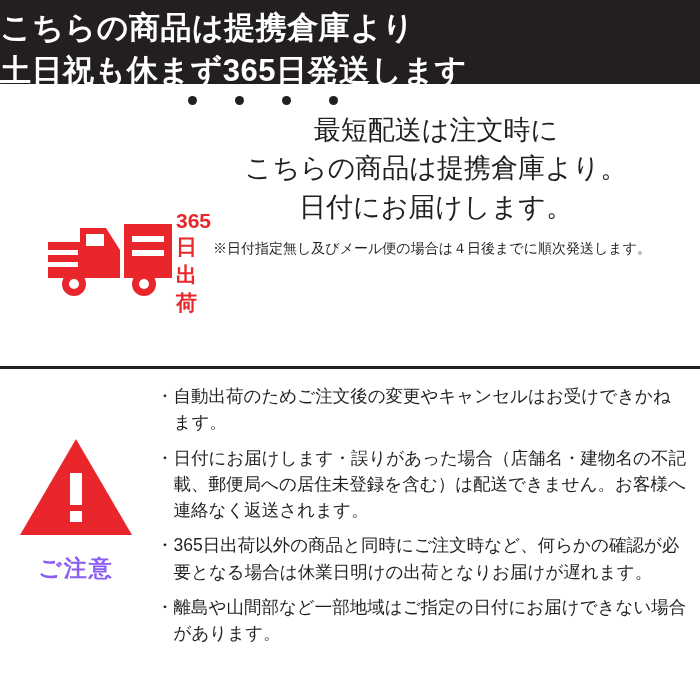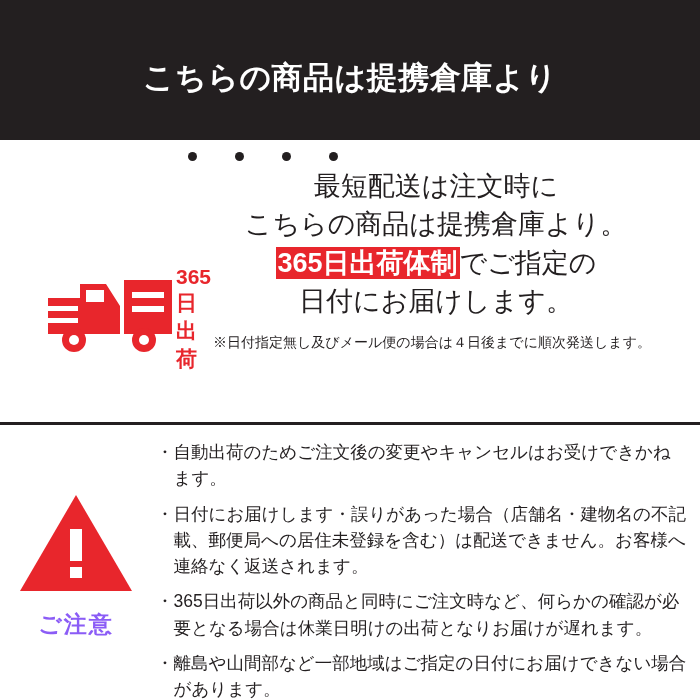--- a/index.html
+++ b/index.html
@@ -15,25 +15,25 @@
     height: 700px;
     position: relative;
     background: #ffffff;
     overflow: hidden;
     box-sizing: border-box;
   }
   
   .header {
     background: #231f20;
     color: #ffffff;
-    height: 140px;
+    height: 84px;
     box-sizing: border-box;
     display: flex;
     flex-direction: column;
-    align-items: center;
+    align-items: flex-start;
     justify-content: center;
     padding-top: 16px;
   }
   .header-line {
     font-size: 31px;
     font-weight: bold;
     letter-spacing: 0.5px;
     line-height: 1.38;
     white-space: nowrap;
   }
@@ -153,20 +153,21 @@
     flex: 1;
   }
 </style>
 </head>
 <body>
 
 <div class="banner">
 
   <div class="header">
     <div class="header-line">こちらの商品は提携倉庫より</div>
+    <div class="header-line">土日祝も休まず365日発送します</div>
   </div>
 
   <div class="mid">
     <div class="truck-col">
       <span>
         <svg class="truck-svg" width="132" height="86" viewBox="0 0 132 86" xmlns="http://www.w3.org/2000/svg">
 
           <path d="M4 26 L36 26 L36 12 L62 12 L76 34 L76 62 L4 62 Z" fill="#e8262c"></path>
 
           <rect x="42" y="18" width="18" height="12" fill="#ffffff"></rect>
@@ -189,21 +190,20 @@
 
     <div class="mid-text">
       <div class="dots">
         <span class="dot"></span>
         <span class="dot"></span>
         <span class="dot"></span>
         <span class="dot"></span>
       </div>
       <div class="mid-line">最短配送は注文時に</div>
       <div class="mid-line">こちらの商品は提携倉庫より。</div>
-      <div class="mid-line"><span class="hl">365日出荷体制</span><span>でご指定の</span></div>
       <div class="mid-line">日付にお届けします。</div>
       <div class="mid-note">※日付指定無し及びメール便の場合は４日後までに順次発送します。</div>
     </div>
   </div>
 
   <div class="caution">
     <div class="warn-col">
       <span>
         <svg width="120" height="104" viewBox="0 0 120 104" xmlns="http://www.w3.org/2000/svg">
           <path d="M60 4 L116 100 L4 100 Z" fill="#e8262c"></path>

